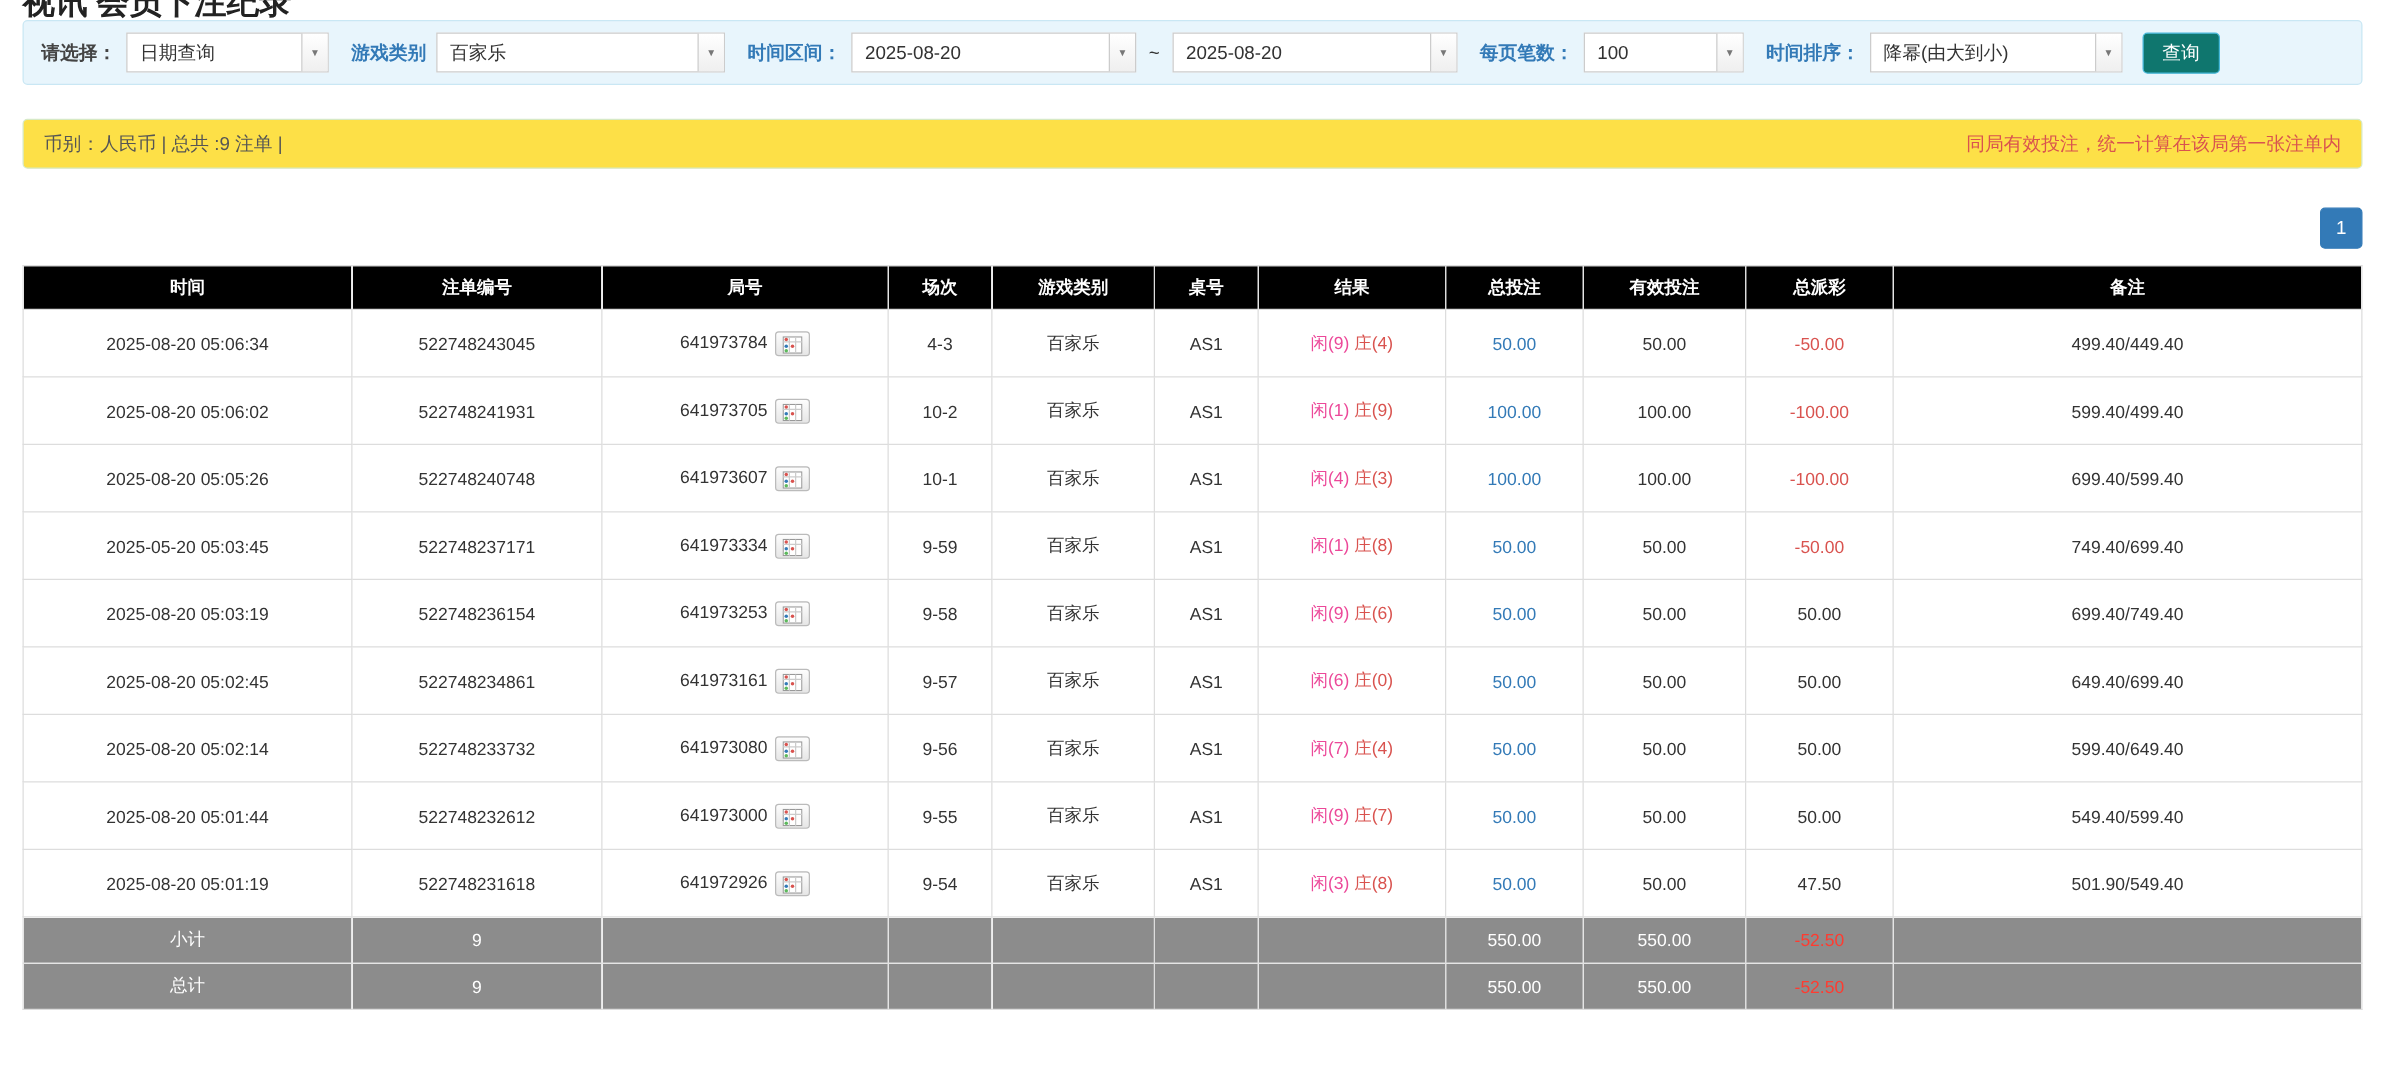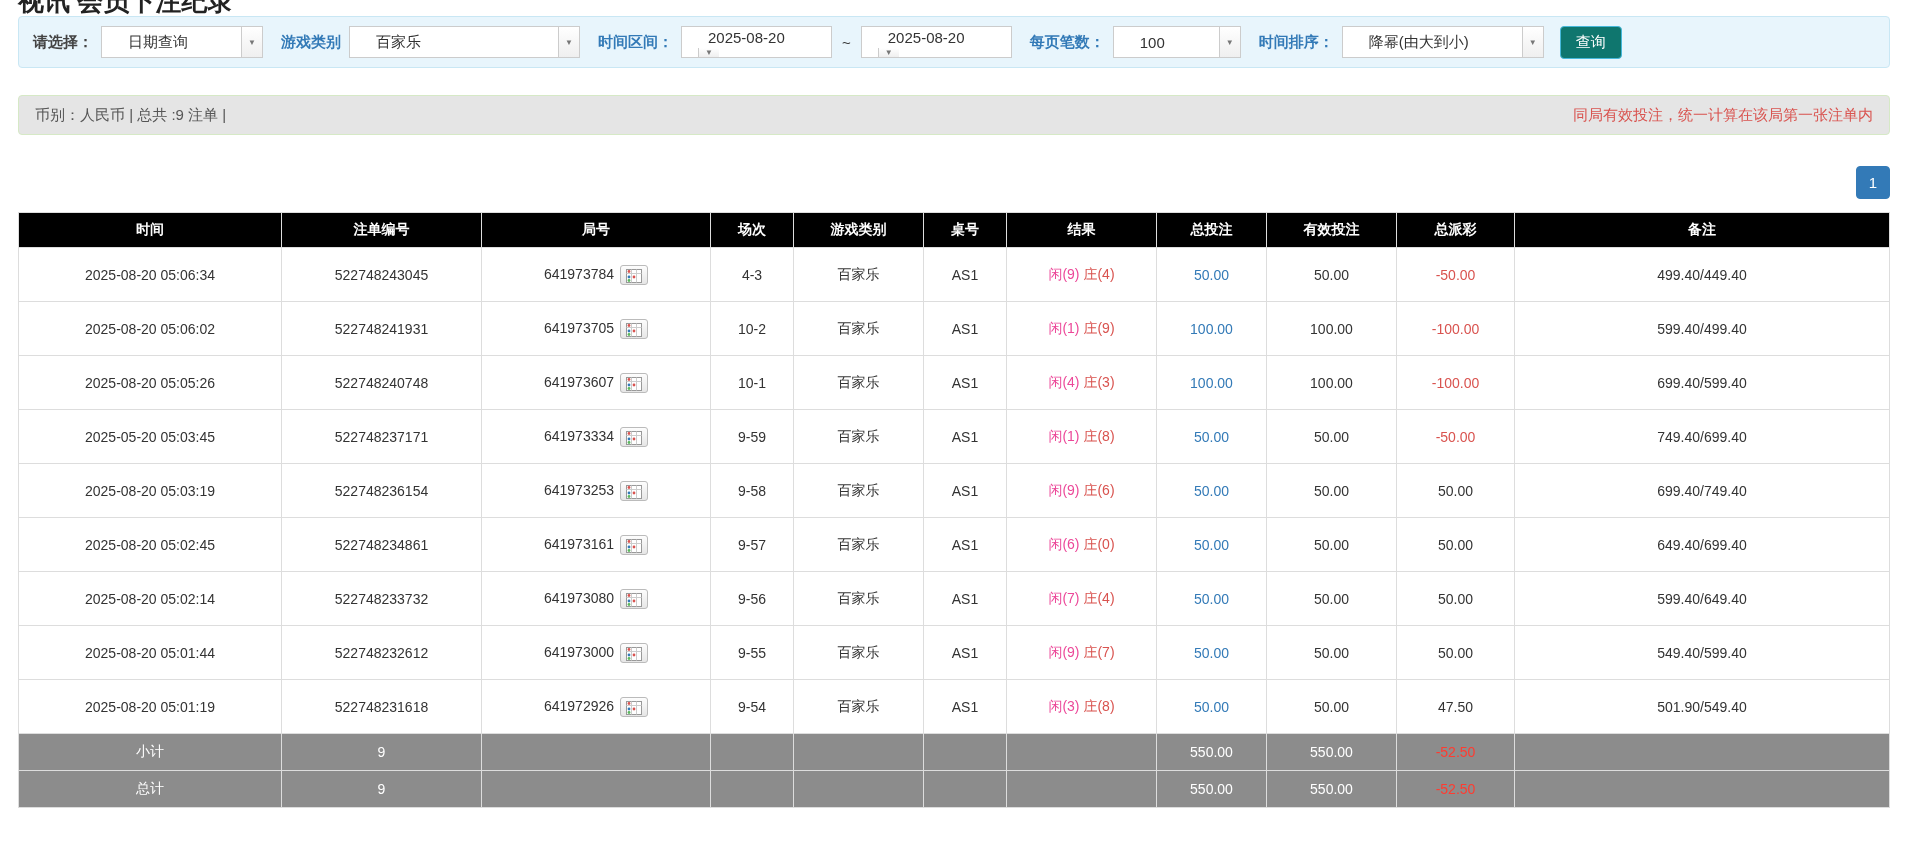--- a/index.html
+++ b/index.html
@@ -23,45 +23,45 @@
     height: 52px;
     background: #e8f5fc; border: 1px solid #c9e7f4; border-radius: 4px;
     display: flex; align-items: center; padding: 0 14px; gap: 8px;
   }
   .flabel { font-weight: bold; font-size: 15px; color: #337ab7; white-space: nowrap; }
   .flabel.dark { color: #444; }
   .flabel.ml { margin-left: 10px; }
 
   .combo {
     display: inline-flex; align-items: stretch; height: 32px;
-    background: #fff; border: 1px solid #ccc; cursor: pointer; padding-left: 16px;
+    background: #fff; border: 1px solid #ccc; cursor: pointer;
   }
   .combo-text { flex: 1; display: flex; align-items: center; padding: 0 10px; font-size: 15px; color: #333; white-space: nowrap; overflow: hidden; }
   .combo-arrow {
     width: 21px; border-left: 1px solid #ccc; background: linear-gradient(#fff, #efefef);
     display: flex; align-items: center; justify-content: center;
     font-size: 8px; color: #777;
   }
   .w-query { width: 162px; }
   .w-game  { width: 231px; }
-  .w-date  { width: 151px; flex-direction: column; }
+  .w-date  { width: 228px; }
   .w-size  { width: 128px; }
   .w-sort  { width: 202px; }
   .tilde { font-size: 15px; color: #333; padding: 0 2px; }
 
   .search-btn {
     margin-left: 8px; height: 33px; padding: 0 15px;
     background: #0f766e; border: 1px solid #46b8da; border-radius: 4px;
     color: #fff; font-size: 15px; font-family: inherit; cursor: pointer;
   }
 
   
   .summary-bar {
     margin-top: 27px; height: 40px;
-    background: #e5e5e5; border: 1px solid #d6e9c6; border-radius: 4px;
+    background: #fde047; border: 1px solid #d6e9c6; border-radius: 4px;
     display: flex; align-items: center; justify-content: space-between;
     padding: 0 16px; font-size: 15px;
   }
   .summary-left { color: #555; }
   .summary-right { color: #d9534f; }
 
   
   .pagination-row { margin-top: 31px; display: flex; justify-content: flex-end; }
   .page-btn {
     min-width: 34px; height: 33px; border-radius: 4px;

